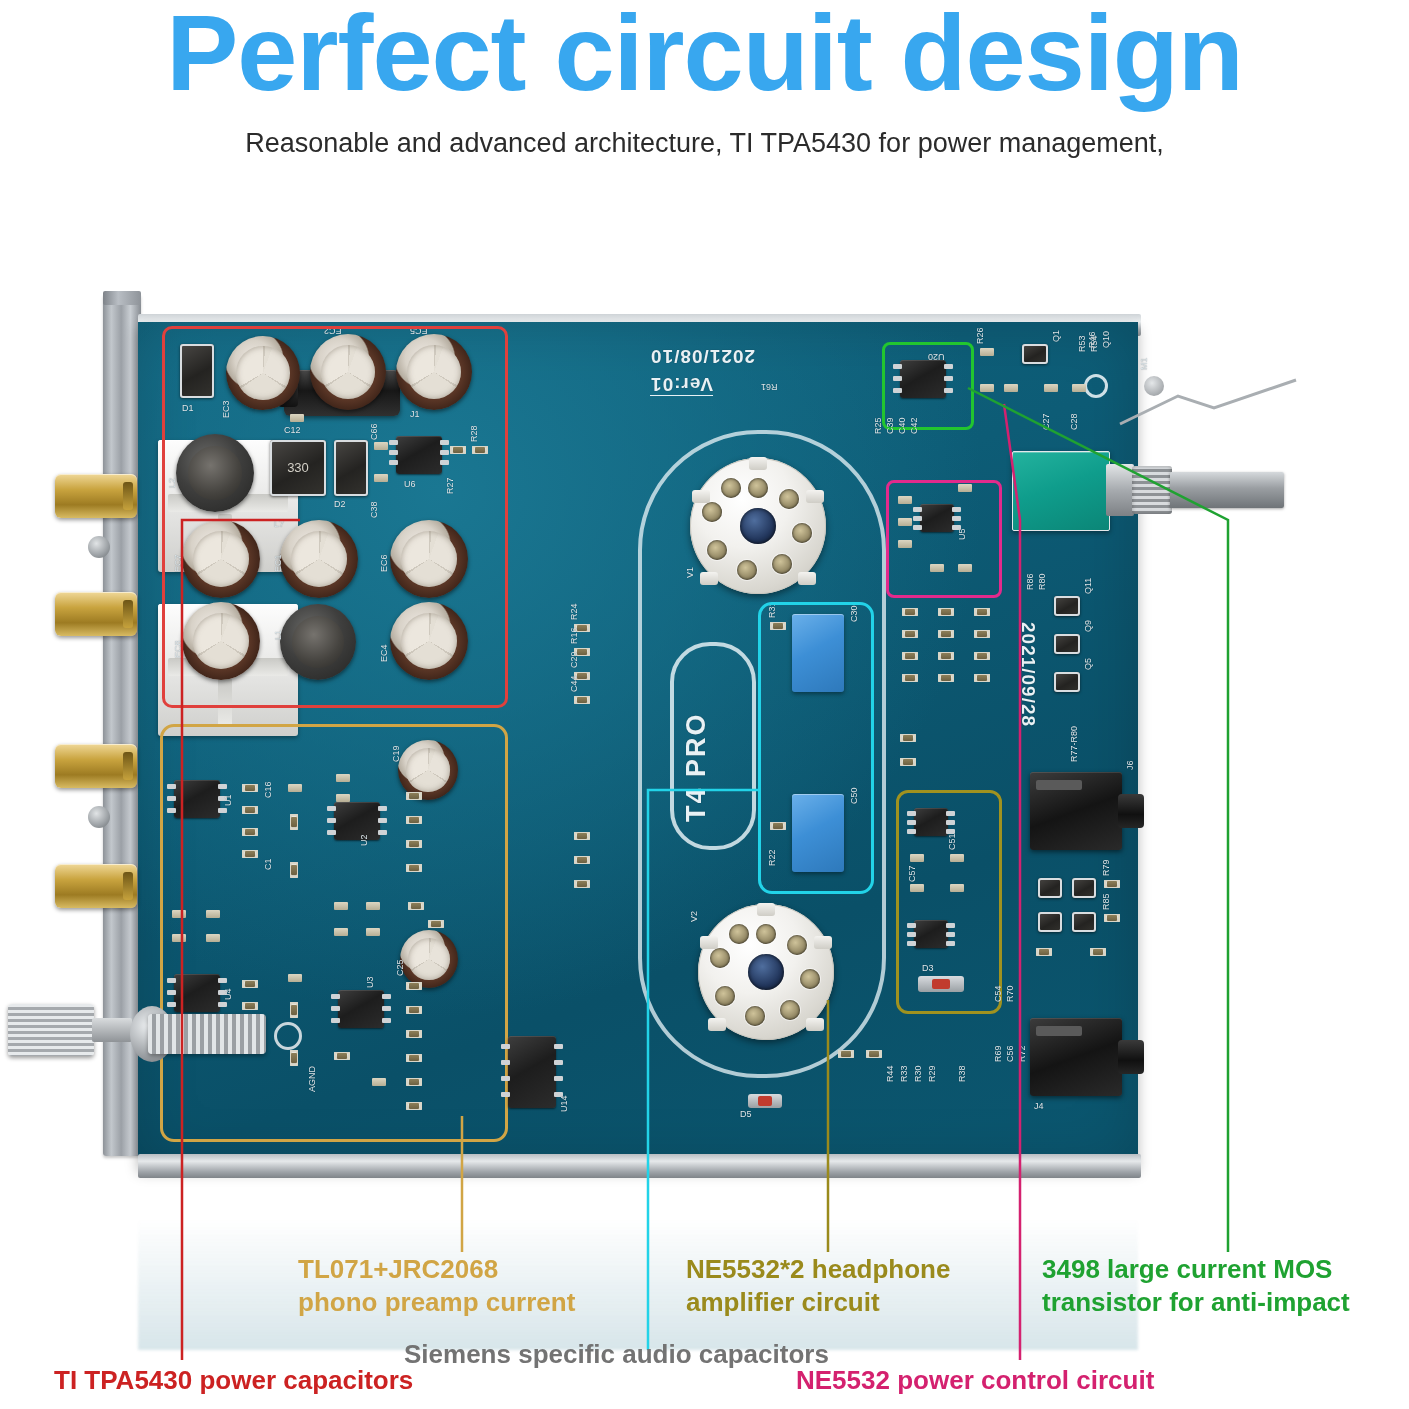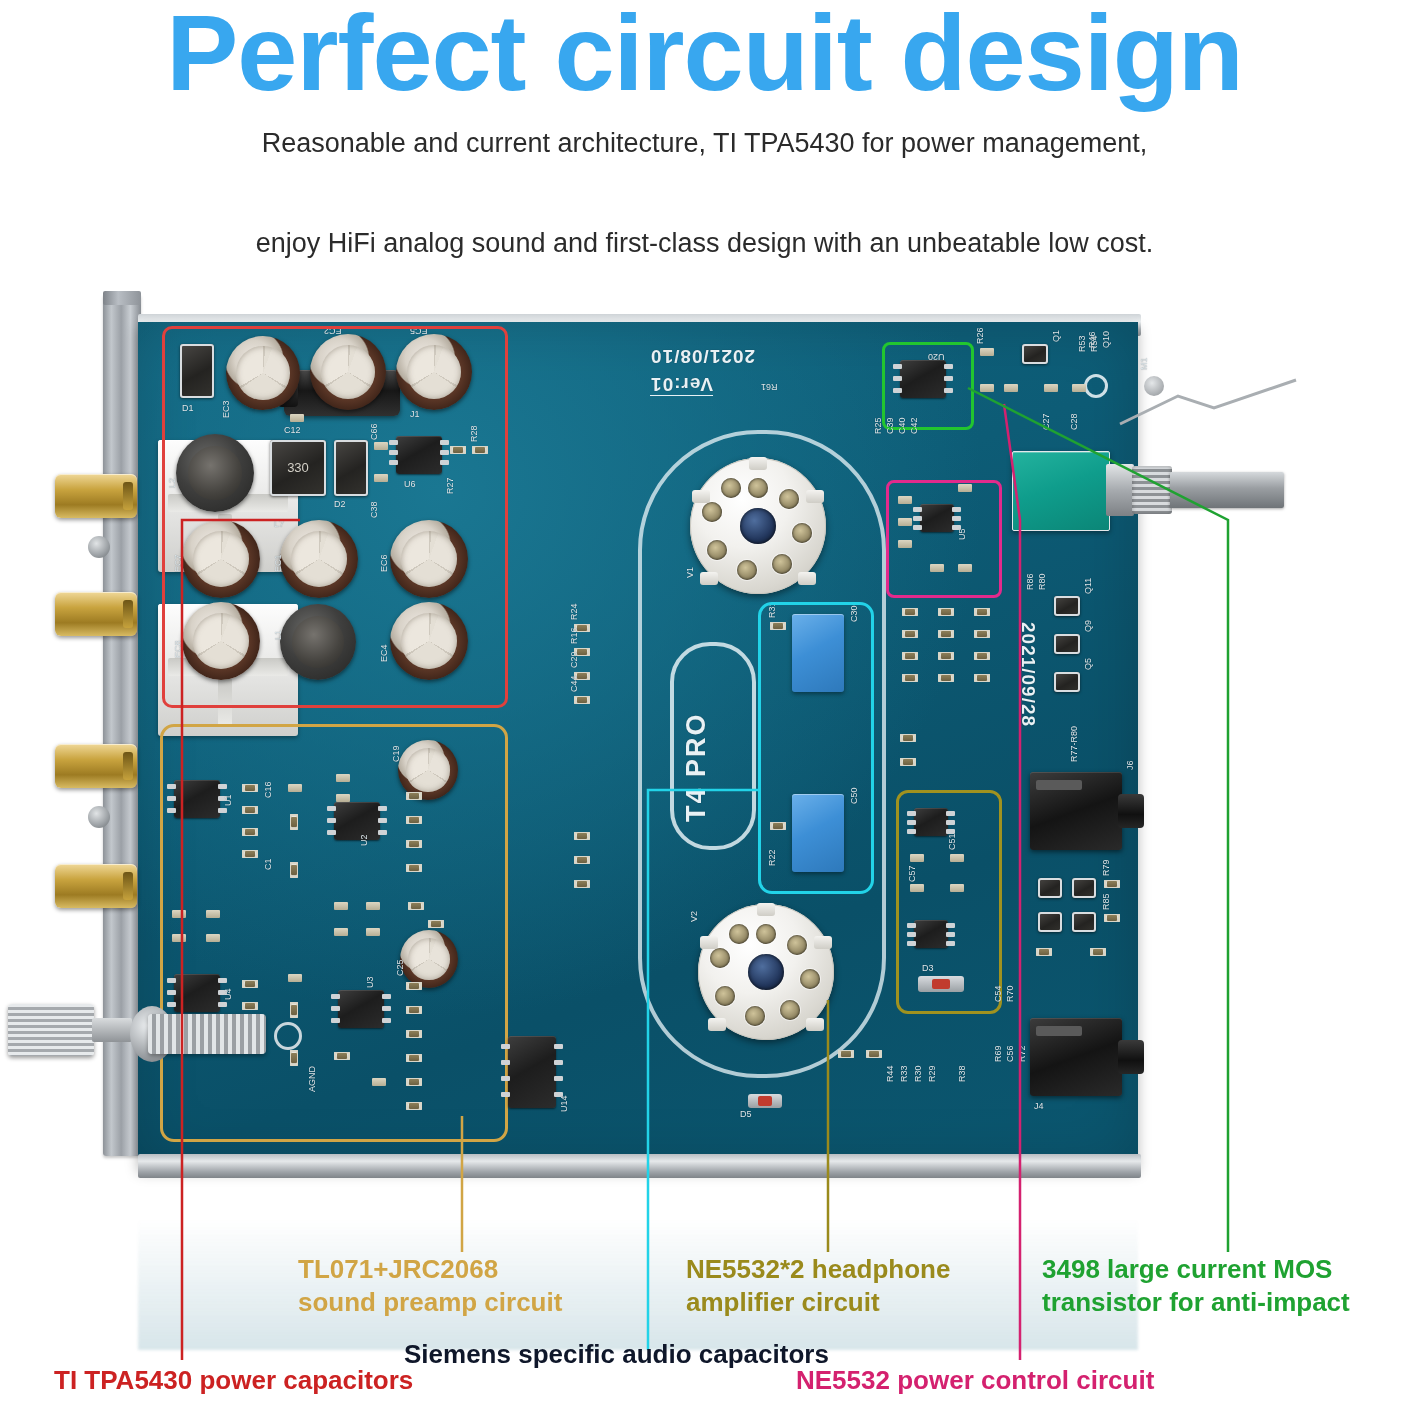--- a/index.html
+++ b/index.html
@@ -176,22 +176,21 @@
 
   
   .anno{position:absolute;font-size:26px;font-weight:bold;line-height:33px;
     white-space:pre-line;}
 </style>
 </head>
 <body>
 
 <div id="header">
   <div id="main-title">Perfect circuit design</div>
-  <div class="sub-line" id="sub1">Reasonable and current architecture, TI TPA5430 for power management,</div>
-  <div class="sub-line" id="sub3">enjoy HiFi analog sound and first-class design with an unbeatable low cost.</div>
+  <div class="sub-line" id="sub1">Reasonable and advanced architecture, TI TPA5430 for power management,</div>
 </div>
 
 <div id="stage">
 
   <div id="reflection"></div>
 
   <div id="front-panel"></div>
   <div id="front-panel-top"></div>
 
   <div id="rail-top"></div>
@@ -642,23 +641,23 @@
   <path d="M828 1000 L828 1252" stroke="#9a8a1c" stroke-width="2.5" fill="none"></path>
 
   <path d="M1004 404 L1020 520 L1020 1360" stroke="#d4216f" stroke-width="2.5" fill="none"></path>
 
   <path d="M968 388 L1228 520 L1228 1252" stroke="#1fa231" stroke-width="2.5" fill="none"></path>
 </svg>
 
 <div class="anno" style="left:54px;top:1364px;color:#cc2222;">TI TPA5430 power capacitors</div>
 
 <div class="anno" style="left:298px;top:1253px;color:#d1a545;">TL071+JRC2068
-sound preamp circuit</div>
-
-<div class="anno" style="left:404px;top:1338px;color:#0f172a;">Siemens specific audio capacitors</div>
+phono preamp current</div>
+
+<div class="anno" style="left:404px;top:1338px;color:#737373;">Siemens specific audio capacitors</div>
 
 <div class="anno" style="left:686px;top:1253px;color:#9a8a1c;">NE5532*2 headphone
 amplifier circuit</div>
 
 <div class="anno" style="left:796px;top:1364px;color:#d4216f;">NE5532 power control circuit</div>
 
 <div class="anno" style="left:1042px;top:1253px;color:#1fa231;">3498 large current MOS
 transistor for anti-impact</div>
 
 </body></html>

